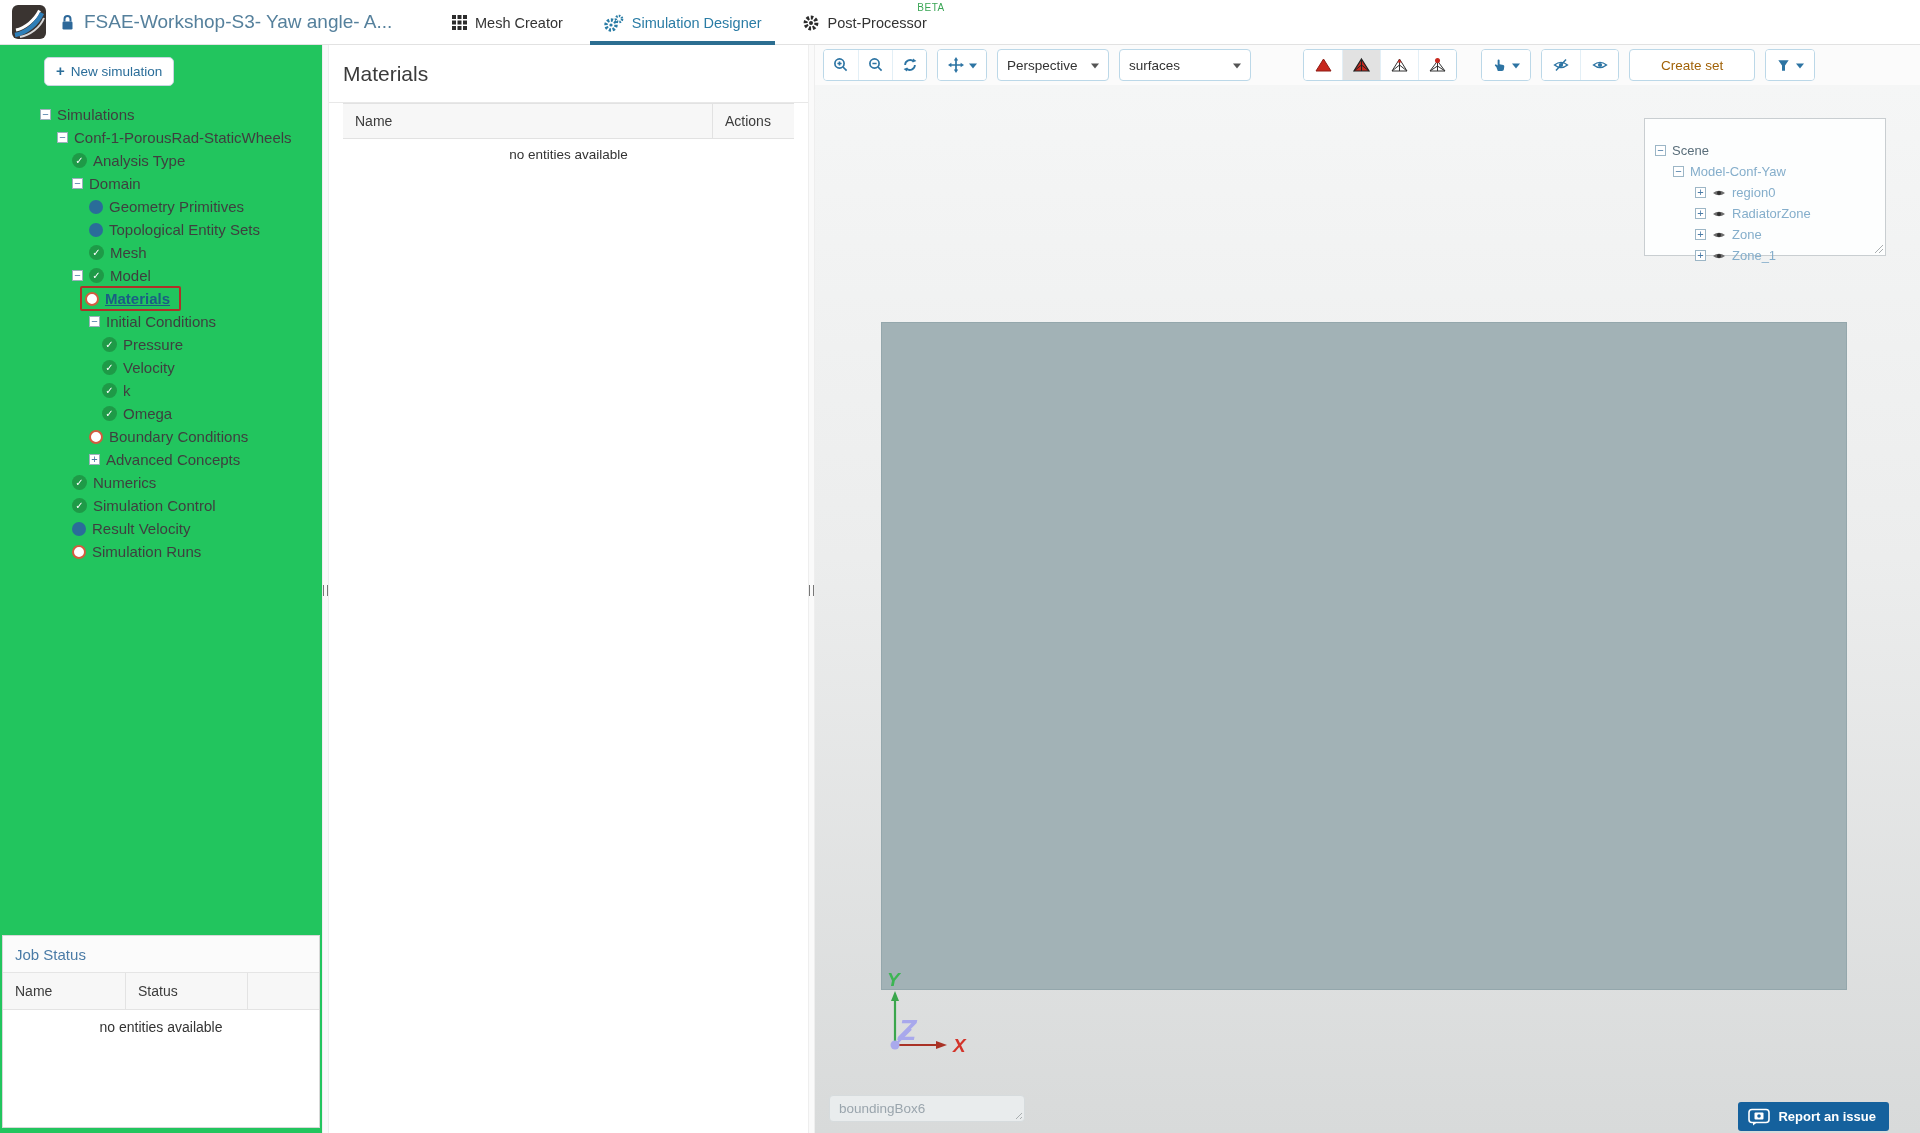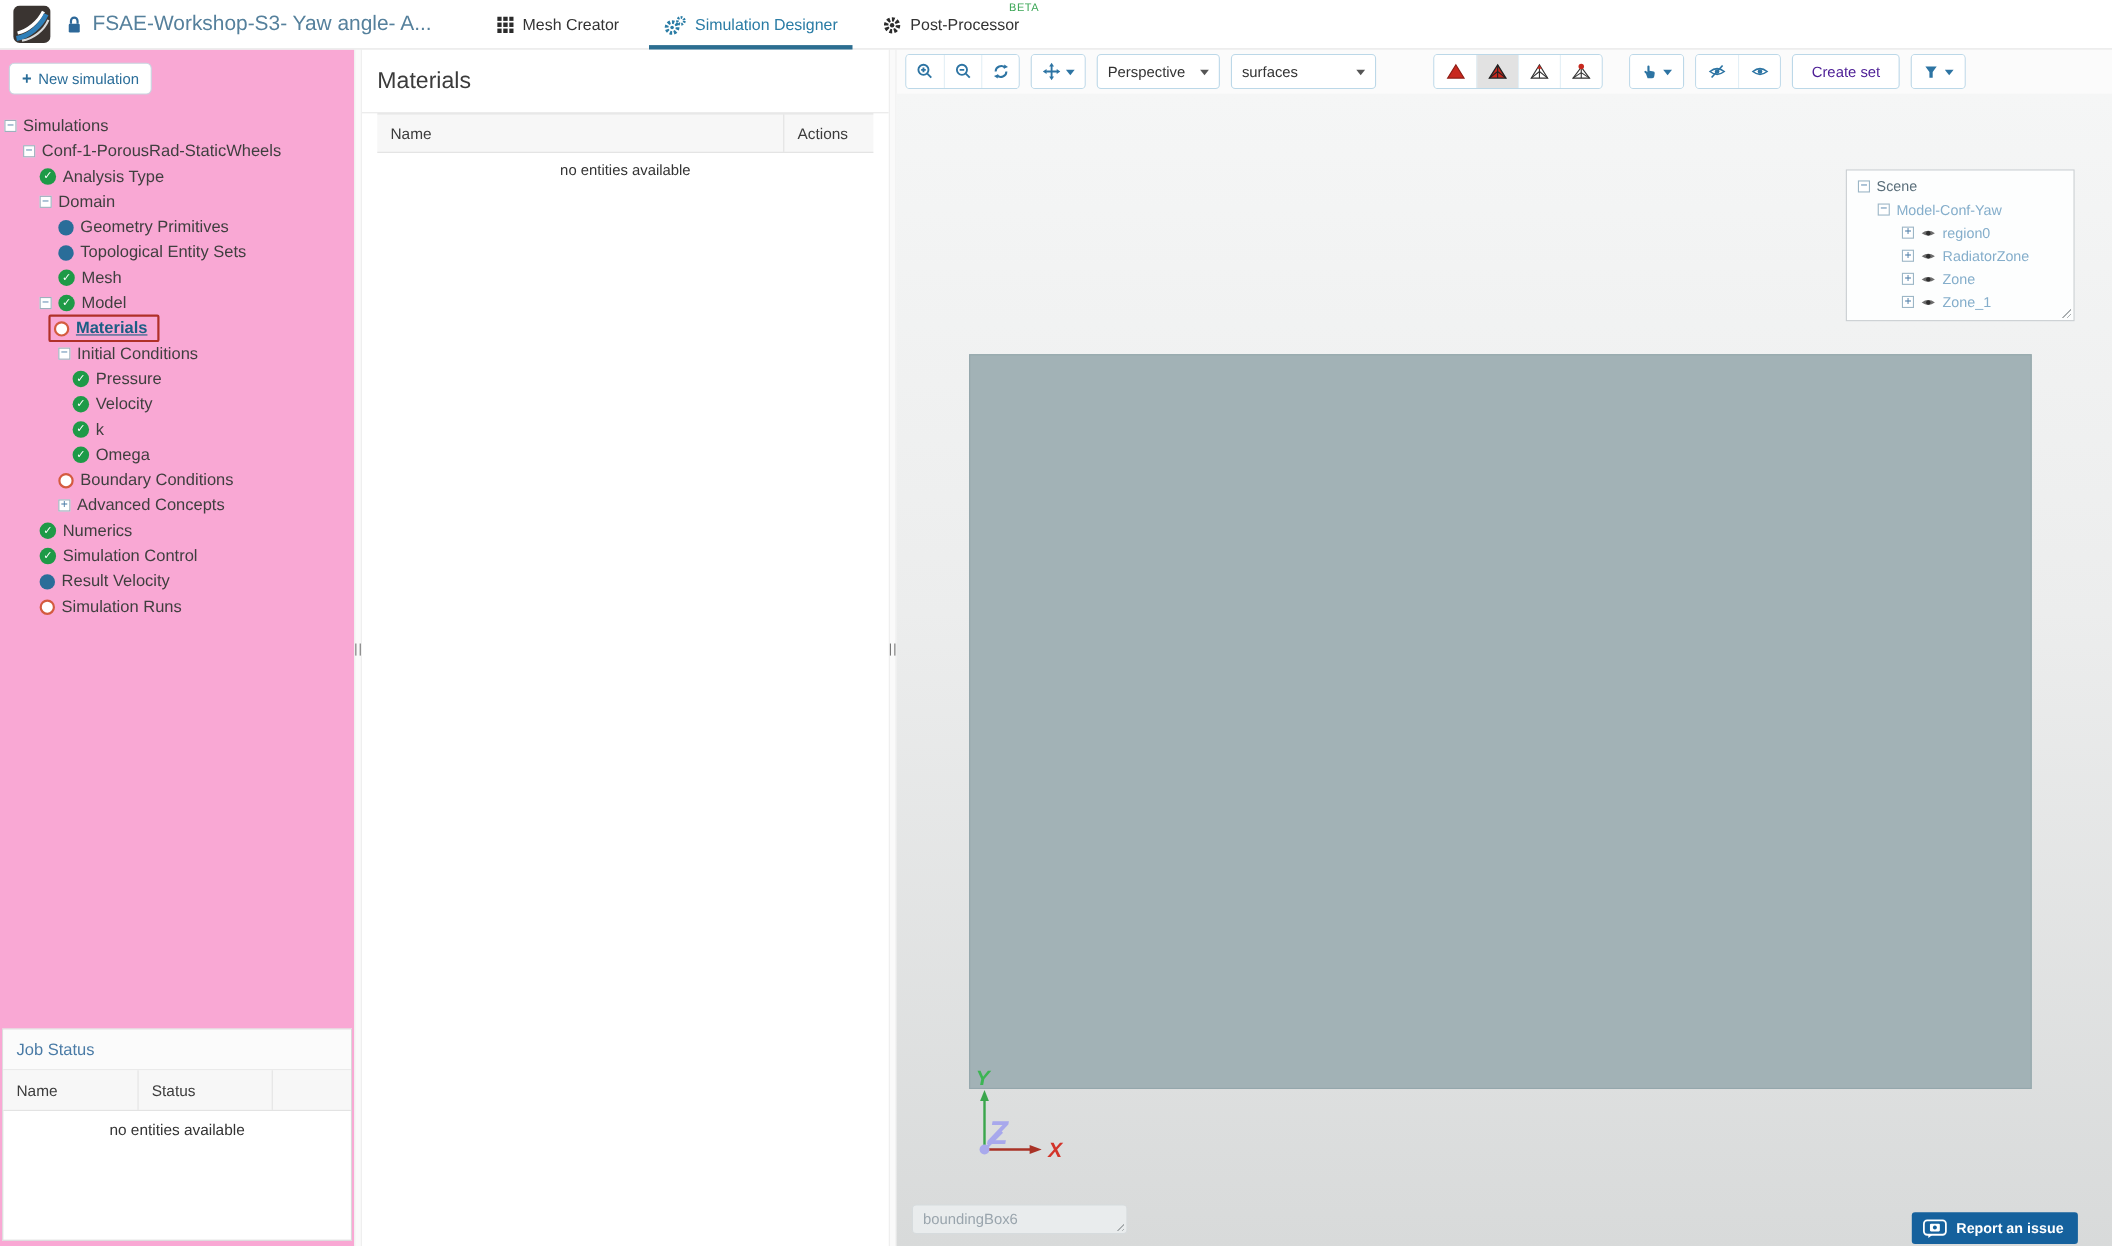--- a/index.html
+++ b/index.html
@@ -25,21 +25,21 @@
   .tab.active::after { content:""; position:absolute; left:-13px; right:-13px; bottom:0; height:4px; background:#2c6e91; }
   .beta { position:absolute; top:2px; right:-18px; font-size:10px; color:#3aa655; letter-spacing:.5px; }
   .topnav { margin-left:auto; display:flex; align-items:center; gap:32px; padding-right:20px; font-size:14.5px; color:#444; }
   .topnav a { display:flex; align-items:center; cursor:pointer; white-space:nowrap; }
   .caret { display:inline-block; width:0; height:0; border:4px solid transparent; border-top:5px solid #555; margin-left:7px; transform:translateY(2.5px); }
 
   
   .main { flex:1; display:flex; min-height:0; }
 
   
-  .left { width:322px; min-width:322px; position:relative; background:#f9a8d4; }
+  .left { width:322px; min-width:322px; position:relative; background:#22c55e;padding-left:36px; }
   .new-sim {
     margin:12px 0 0 8px; display:inline-flex; align-items:center; gap:6px;
     border:1px solid #c7d6e0; border-radius:5px; background:#fff;
     color:#2a6d99; font-size:13.5px; padding:6px 11px; font-family:inherit; cursor:pointer;
   }
   .plus-ic::before { content:"+"; font-weight:bold; font-size:15px; line-height:10px; }
   .tree { list-style:none; margin:17px 0 0 0; padding:0; font-size:15px; color:#3f3f3f; }
   .tree li { height:23px; display:flex; align-items:center; gap:6px; padding-left:4px; cursor:pointer; white-space:nowrap; }
   .lv1 { padding-left:21px !important; }
   .lv2 { padding-left:36px !important; }
@@ -99,29 +99,29 @@
   .btn-group { display:flex; border:1px solid #bcd8e8; border-radius:4px; background:#fff; overflow:hidden; height:32px; }
   .tbtn { width:34px; border:none; border-left:1px solid #e3eff6; background:#fff; display:flex; align-items:center; justify-content:center; cursor:pointer; padding:0; }
   .tbtn:first-child { border-left:none; }
   .tbtn.sel { background:#e2e2e2; }
   .tbtn.wide { width:48px; gap:5px; }
   .tsel { display:flex; align-items:center; justify-content:space-between; border:1px solid #bcd8e8; border-radius:4px; background:#fff; height:32px; padding:0 9px; font-size:13.5px; color:#333; cursor:pointer; }
   .tsel .caret { border-top-color:#555; margin-left:4px; }
   .persp { width:112px; }
   .surf  { width:132px; margin-right:30px; }
   .mode-group { margin-left:12px; }
-  .create-set { border:1px solid #bcd8e8; border-radius:4px; background:#fff; height:32px; padding:0 17px; color:#4c1d95; font-size:13.5px; font-family:inherit; cursor:pointer; }
+  .create-set { border:1px solid #bcd8e8; border-radius:4px; background:#fff; height:32px; padding:0 31px; color:#a16207; font-size:13.5px; font-family:inherit; cursor:pointer; }
   .tb-caret { display:inline-block; width:0; height:0; border:4px solid transparent; border-top:5px solid #2d74a3; transform:translateY(2.5px); }
 
   .canvas { flex:1; position:relative; overflow:hidden;
     background:linear-gradient(180deg,#f5f6f6 0%, #eceded 45%, #d8dada 100%); }
   .bbox { position:absolute; left:66px; top:237px; width:966px; height:668px; background:#a2b2b6; border:1px solid #94a7ac; }
 
-  .scene-panel { position:absolute; top:33px; right:34px; width:208px; height:138px;
-    background:rgba(253,254,254,.95); border:1px solid #c9ced1; font-size:13px; padding-top:4px;margin-top:36px; }
+  .scene-panel { position:absolute; top:33px; right:34px; width:242px; height:138px;
+    background:rgba(253,254,254,.95); border:1px solid #c9ced1; font-size:13px; padding-top:21px; }
   .sp-row { display:flex; align-items:center; gap:6px; height:21px; padding-left:10px; cursor:pointer; }
   .sp-row.ind1 { padding-left:28px; }
   .sp-row.ind2 { padding-left:50px; }
   .sp-exp { width:11px; height:11px; min-width:11px; border:1px solid #9cb6c6; background:#fff; color:#4a7ba6; font-size:11px; display:flex; align-items:center; justify-content:center; }
   .sp-lbl { color:#85aecb; }
   .sp-lbl.dark { color:#5a6e7a; }
   .sp-grip, .bbx-grip { position:absolute; right:2px; bottom:2px; width:10px; height:10px;
     background:repeating-linear-gradient(135deg, transparent 0 2px, #a9aeb0 2px 3px);
     clip-path:polygon(100% 0, 100% 100%, 0 100%); }
 

